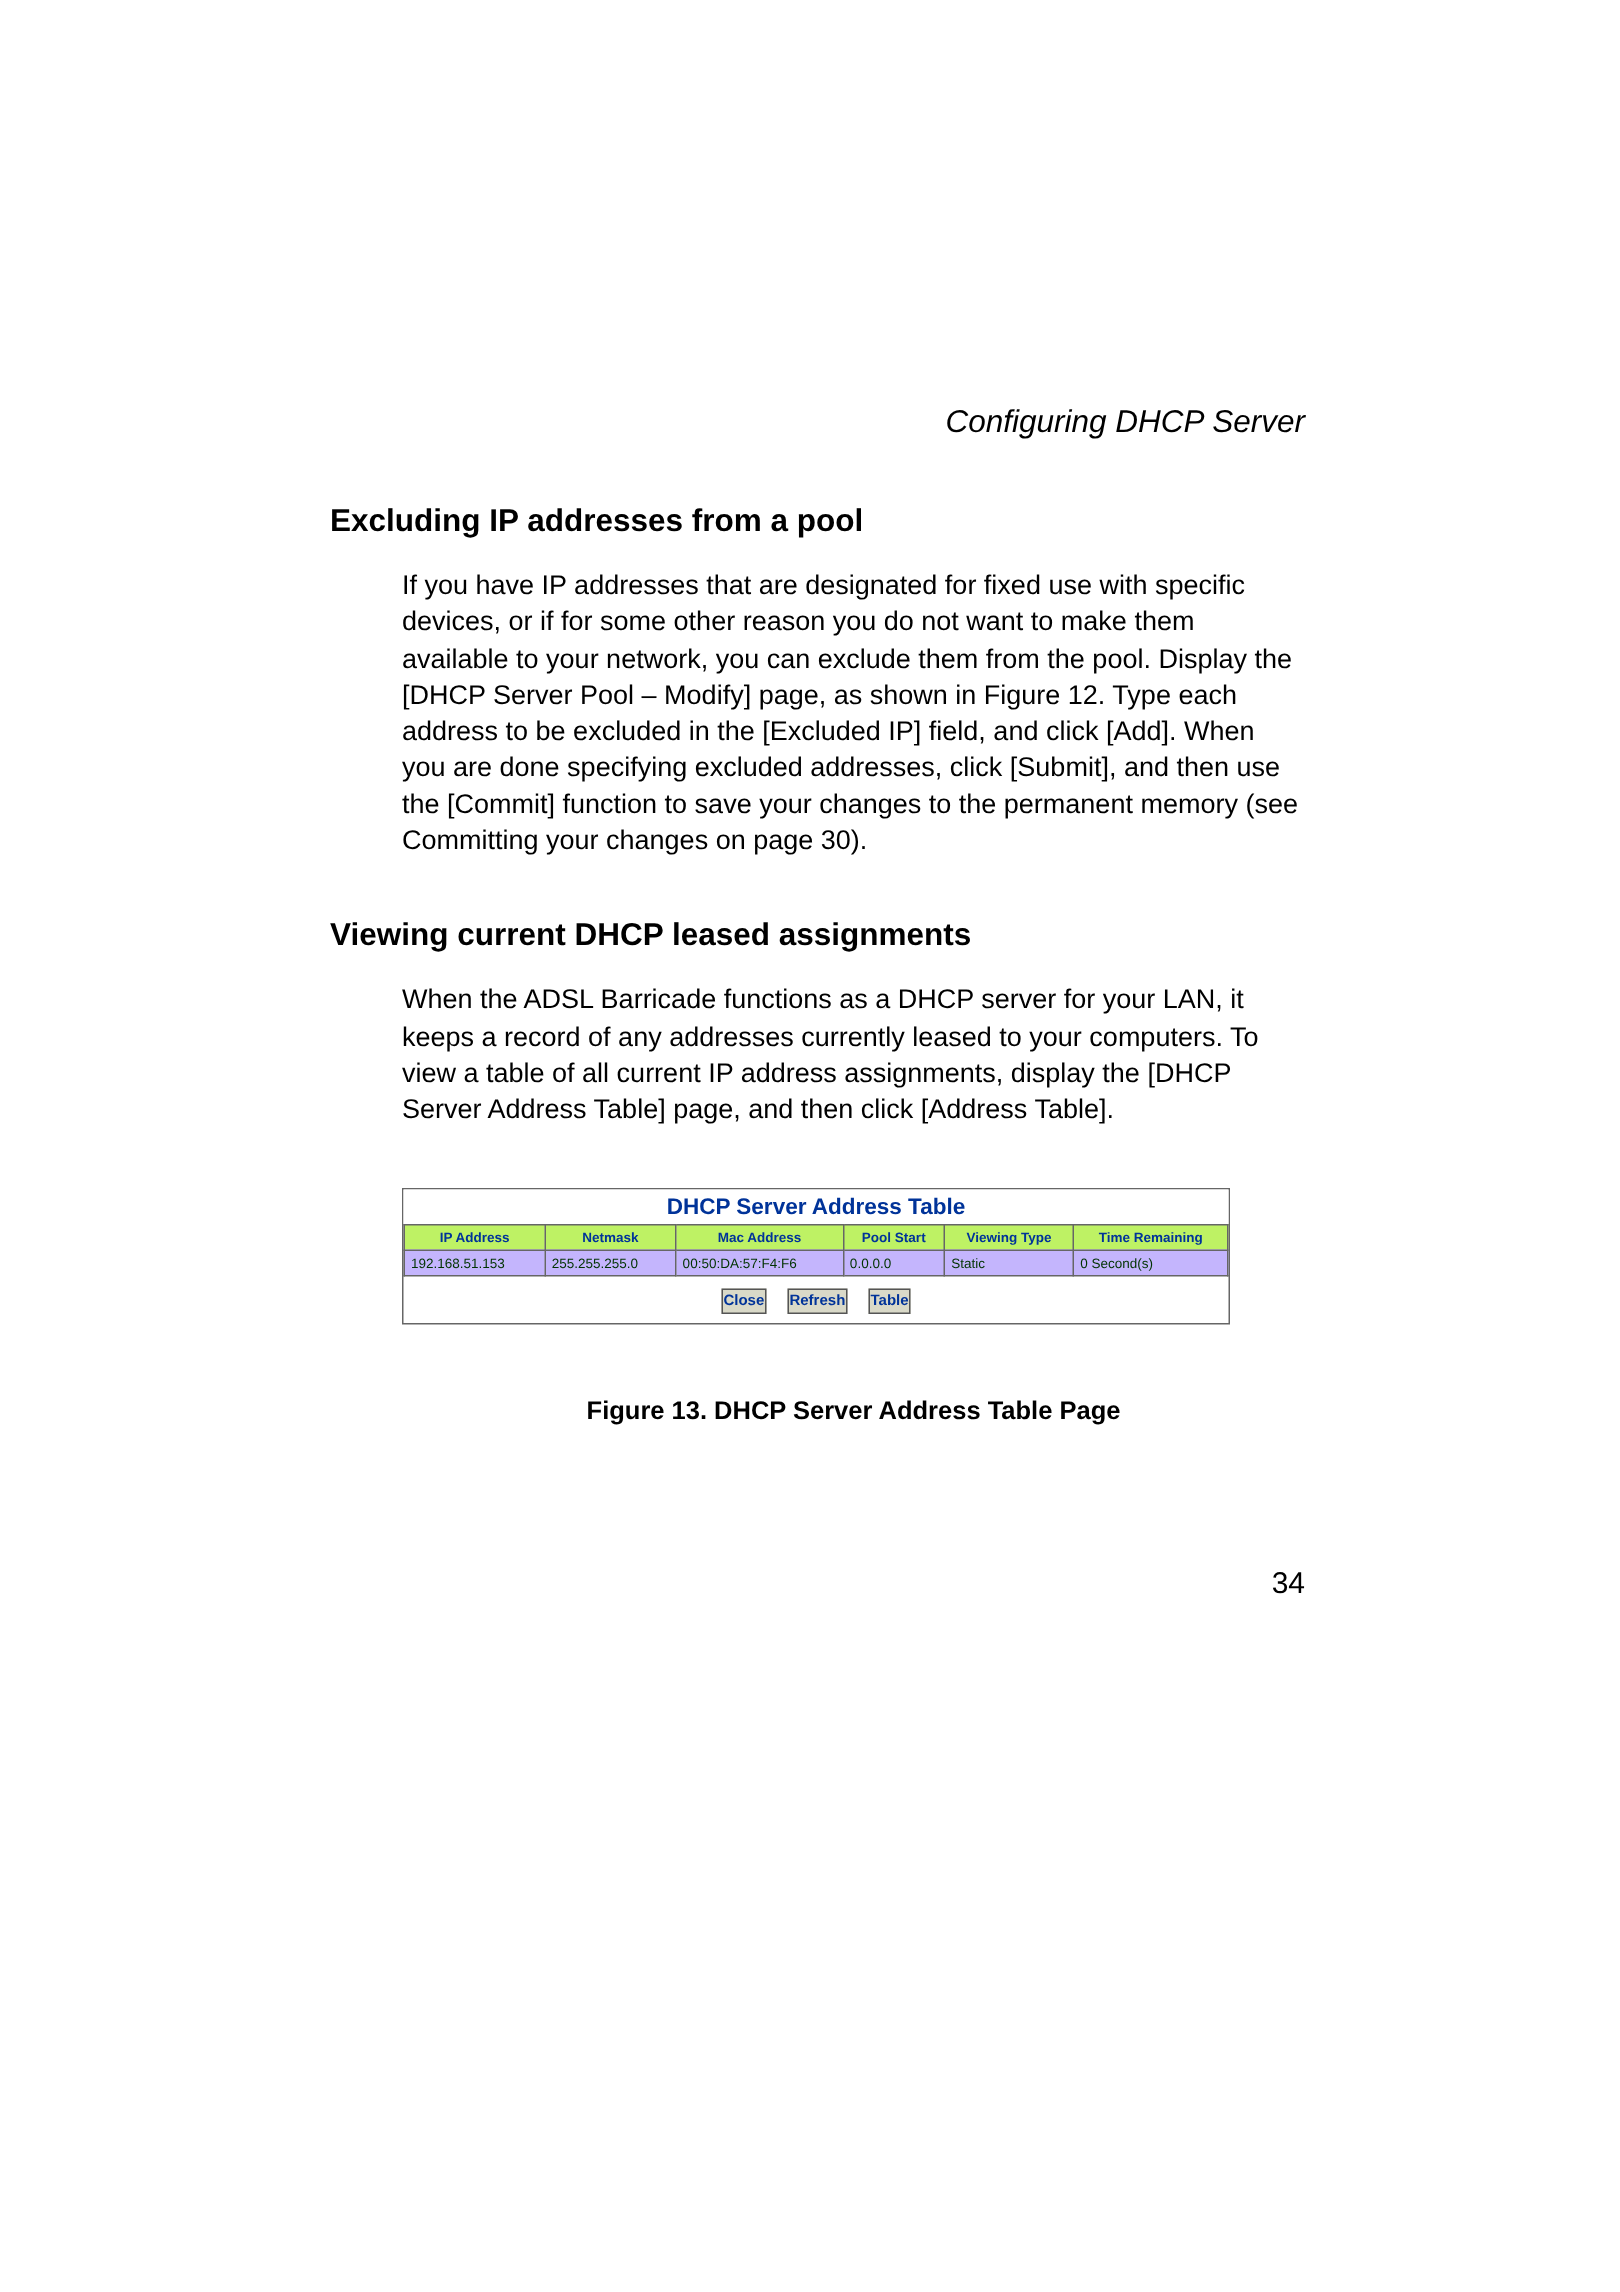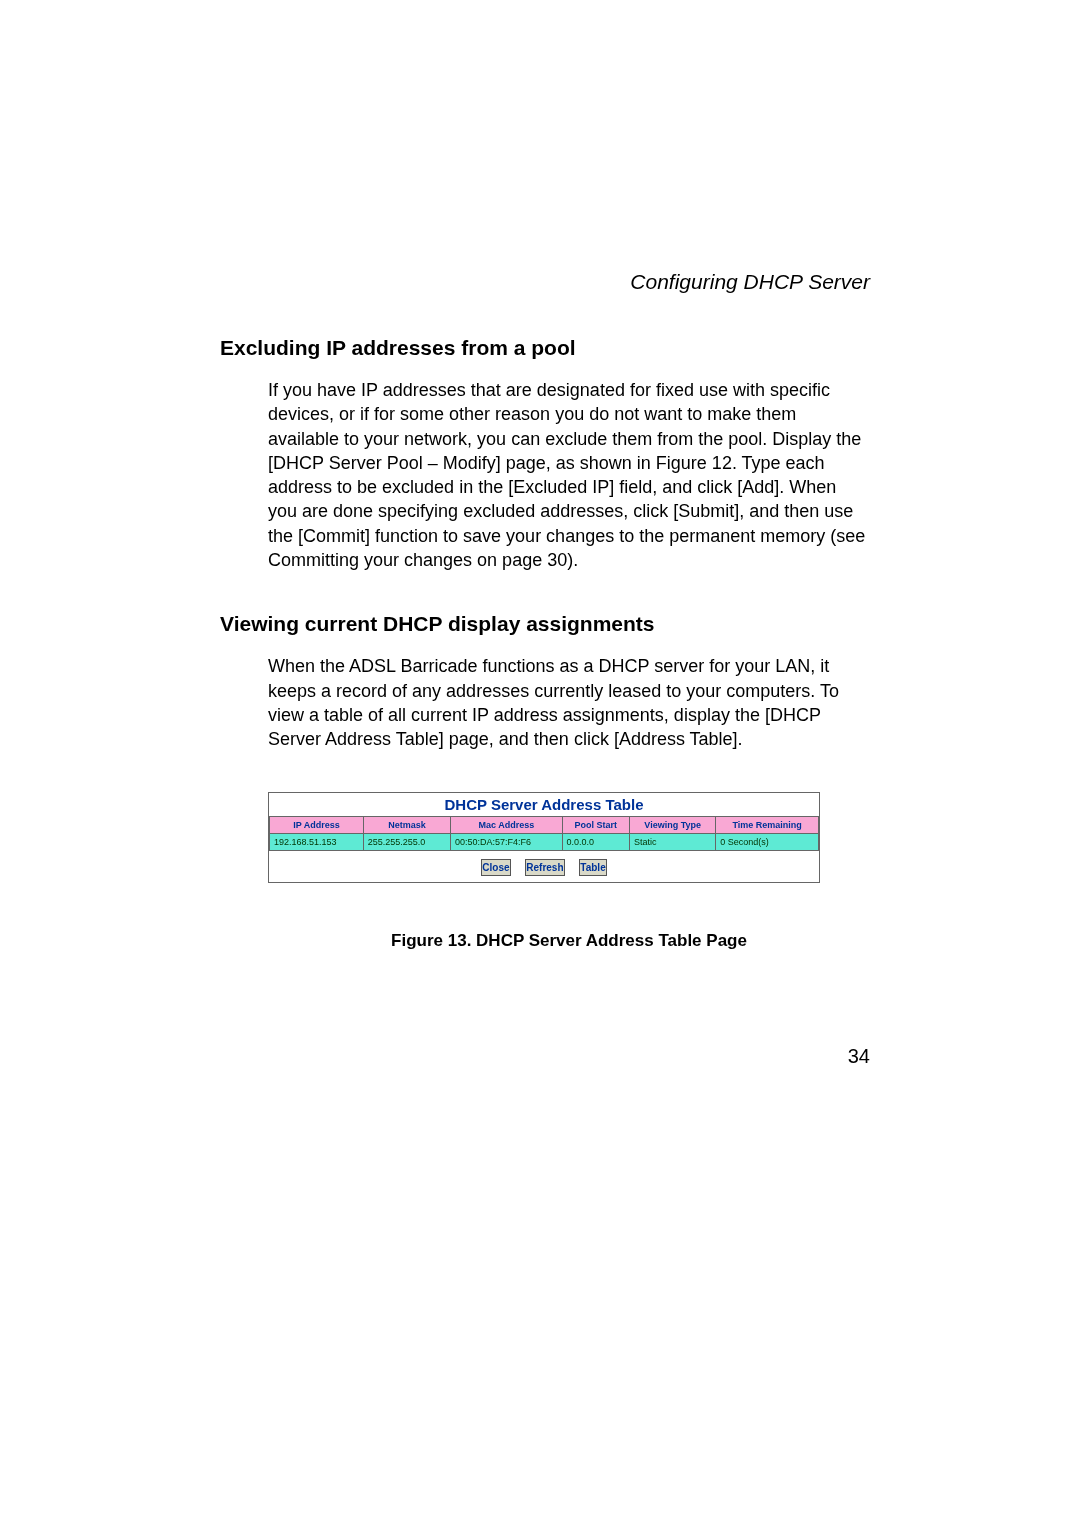--- a/index.html
+++ b/index.html
@@ -64,30 +64,30 @@
   .addr-table-title {
     background: #ffffff;
     color: #003399;
   }
   .addr-table {
     width: 100%;
     border-collapse: collapse;
     table-layout: auto;
   }
   .addr-table th {
-    background: #f9a8d4;
+    background: #bef264;
     color: #003399;
     font-weight: bold;
     font-size: 9px;
     border: 1px solid #666;
     padding: 3px 4px;
     white-space: nowrap;
   }
   .addr-table td {
-    background: #5eead4;
+    background: #c4b5fd;
     color: #003300;
     font-size: 9px;
     border: 1px solid #666;
     padding: 3px 4px;
     white-space: nowrap;
   }
   .btn-row {
     text-align: center;
     padding: 8px 0 6px 0;
   }
@@ -118,21 +118,21 @@
 </style>
 </head>
 <body>
 
 <div class="page">
   <div class="running-head">Configuring DHCP Server</div>
 
   <div class="heading">Excluding IP addresses from a pool</div>
   <div class="body-block">If you have IP addresses that are designated for fixed use with specific devices, or if for some other reason you do not want to make them available to your network, you can exclude them from the pool. Display the [DHCP Server Pool – Modify] page, as shown in Figure 12. Type each address to be excluded in the [Excluded IP] field, and click [Add]. When you are done specifying excluded addresses, click [Submit], and then use the [Commit] function to save your changes to the permanent memory (see Committing your changes on page 30).</div>
 
-  <div class="heading">Viewing current DHCP display assignments</div>
+  <div class="heading">Viewing current DHCP leased assignments</div>
   <div class="body-block">When the ADSL Barricade functions as a DHCP server for your LAN, it keeps a record of any addresses currently leased to your computers. To view a table of all current IP address assignments, display the [DHCP Server Address Table] page, and then click [Address Table].</div>
 
   <div class="figure-wrap">
     <div class="addr-table-box">
       <div class="addr-table-title">DHCP Server Address Table</div>
       <table class="addr-table">
         <tbody>
             <tr>
           <th>IP Address</th>
           <th>Netmask</th>

